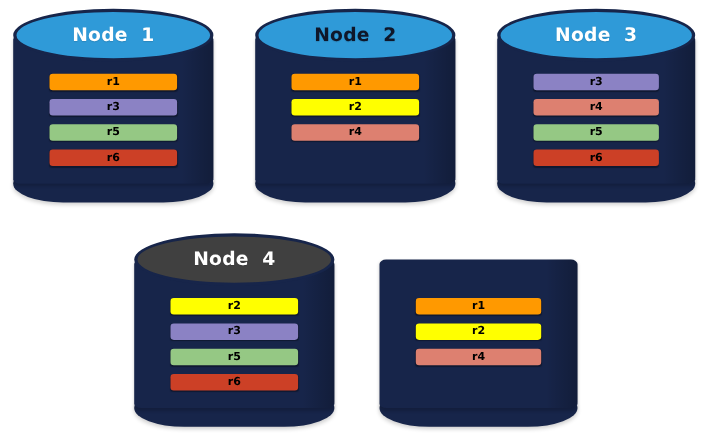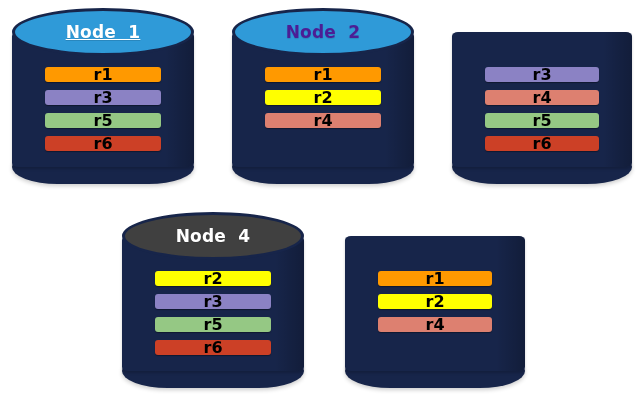--- a/index.html
+++ b/index.html
@@ -90,36 +90,36 @@
     height: 15px;
     border-radius: 3px;
     display: flex;
     align-items: center;
     justify-content: center;
     box-sizing: border-box;
     box-shadow: 0 1px 1px rgba(0,0,0,0.35);
   }
   .record-label {
     color: #000000;
-    font-size: 16px;
+    font-size: 10px;
     font-weight: bold;
     line-height: 1;
   }
 </style>
 </head>
 <body>
 
 <div id="diagram">
     <div class="node" style="left: 12px; top: 8px; width: 182px; height: 176px;">
       <div class="cyl-bottom" style="top: 142px; height: 34px;"></div>
       <div class="cyl-body" style="top: 24px; height: 135px; background: rgb(23, 37, 74);">
         <div class="cyl-shade"></div>
       </div>
       <div class="cyl-top" style="top: 0px; height: 48px; background: rgb(47, 154, 216); border-color: rgb(23, 37, 74);">
-        <div class="node-title" style="color: rgb(255, 255, 255); text-decoration: underline;">Node  1</div>
+        <div class="node-title" style="color: rgb(255, 255, 255);">Node  1</div>
       </div>
       <div class="records" style="top: 59px; gap: 8px;">
         <div class="record-bar" style="background: rgb(255, 153, 0); width: 116px; height: 15px;">
           <span class="record-label" style="color: rgb(0, 0, 0);">r1</span>
         </div>
         <div class="record-bar" style="background: rgb(139, 130, 196); width: 116px; height: 15px;">
           <span class="record-label" style="color: rgb(0, 0, 0);">r3</span>
         </div>
         <div class="record-bar" style="background: rgb(149, 200, 132); width: 116px; height: 15px;">
           <span class="record-label" style="color: rgb(0, 0, 0);">r5</span>
@@ -128,39 +128,42 @@
           <span class="record-label" style="color: rgb(0, 0, 0);">r6</span>
         </div>
       </div>
     </div>
     <div class="node" style="left: 232px; top: 8px; width: 182px; height: 176px;">
       <div class="cyl-bottom" style="top: 142px; height: 34px;"></div>
       <div class="cyl-body" style="top: 24px; height: 135px; background: rgb(23, 37, 74);">
         <div class="cyl-shade"></div>
       </div>
       <div class="cyl-top" style="top: 0px; height: 48px; background: rgb(47, 154, 216); border-color: rgb(23, 37, 74);">
-        <div class="node-title" style="color: #4c1d95;">Node  2</div>
+        <div class="node-title" style="color: #0f172a;">Node  2</div>
       </div>
       <div class="records" style="top: 59px; gap: 8px;">
         <div class="record-bar" style="background: rgb(255, 153, 0); width: 116px; height: 15px;">
           <span class="record-label" style="color: rgb(0, 0, 0);">r1</span>
         </div>
         <div class="record-bar" style="background: rgb(255, 255, 0); width: 116px; height: 15px;">
           <span class="record-label" style="color: rgb(0, 0, 0);">r2</span>
         </div>
         <div class="record-bar" style="background: rgb(221, 128, 112); width: 116px; height: 15px;">
           <span class="record-label" style="color: rgb(0, 0, 0);">r4</span>
         </div>
       </div>
     </div>
     <div class="node" style="left: 452px; top: 8px; width: 180px; height: 176px;">
       <div class="cyl-bottom" style="top: 142px; height: 34px;"></div>
       <div class="cyl-body" style="top: 24px; height: 135px; background: rgb(23, 37, 74);">
         <div class="cyl-shade"></div>
       </div>
+      <div class="cyl-top" style="top: 0px; height: 48px; background: rgb(47, 154, 216); border-color: rgb(23, 37, 74);">
+        <div class="node-title" style="color: rgb(255, 255, 255);">Node  3</div>
+      </div>
       <div class="records" style="top: 59px; gap: 8px;">
         <div class="record-bar" style="background: rgb(139, 130, 196); width: 114px; height: 15px;">
           <span class="record-label" style="color: rgb(0, 0, 0);">r3</span>
         </div>
         <div class="record-bar" style="background: rgb(221, 128, 112); width: 114px; height: 15px;">
           <span class="record-label" style="color: rgb(0, 0, 0);">r4</span>
         </div>
         <div class="record-bar" style="background: rgb(149, 200, 132); width: 114px; height: 15px;">
           <span class="record-label" style="color: rgb(0, 0, 0);">r5</span>
         </div>

